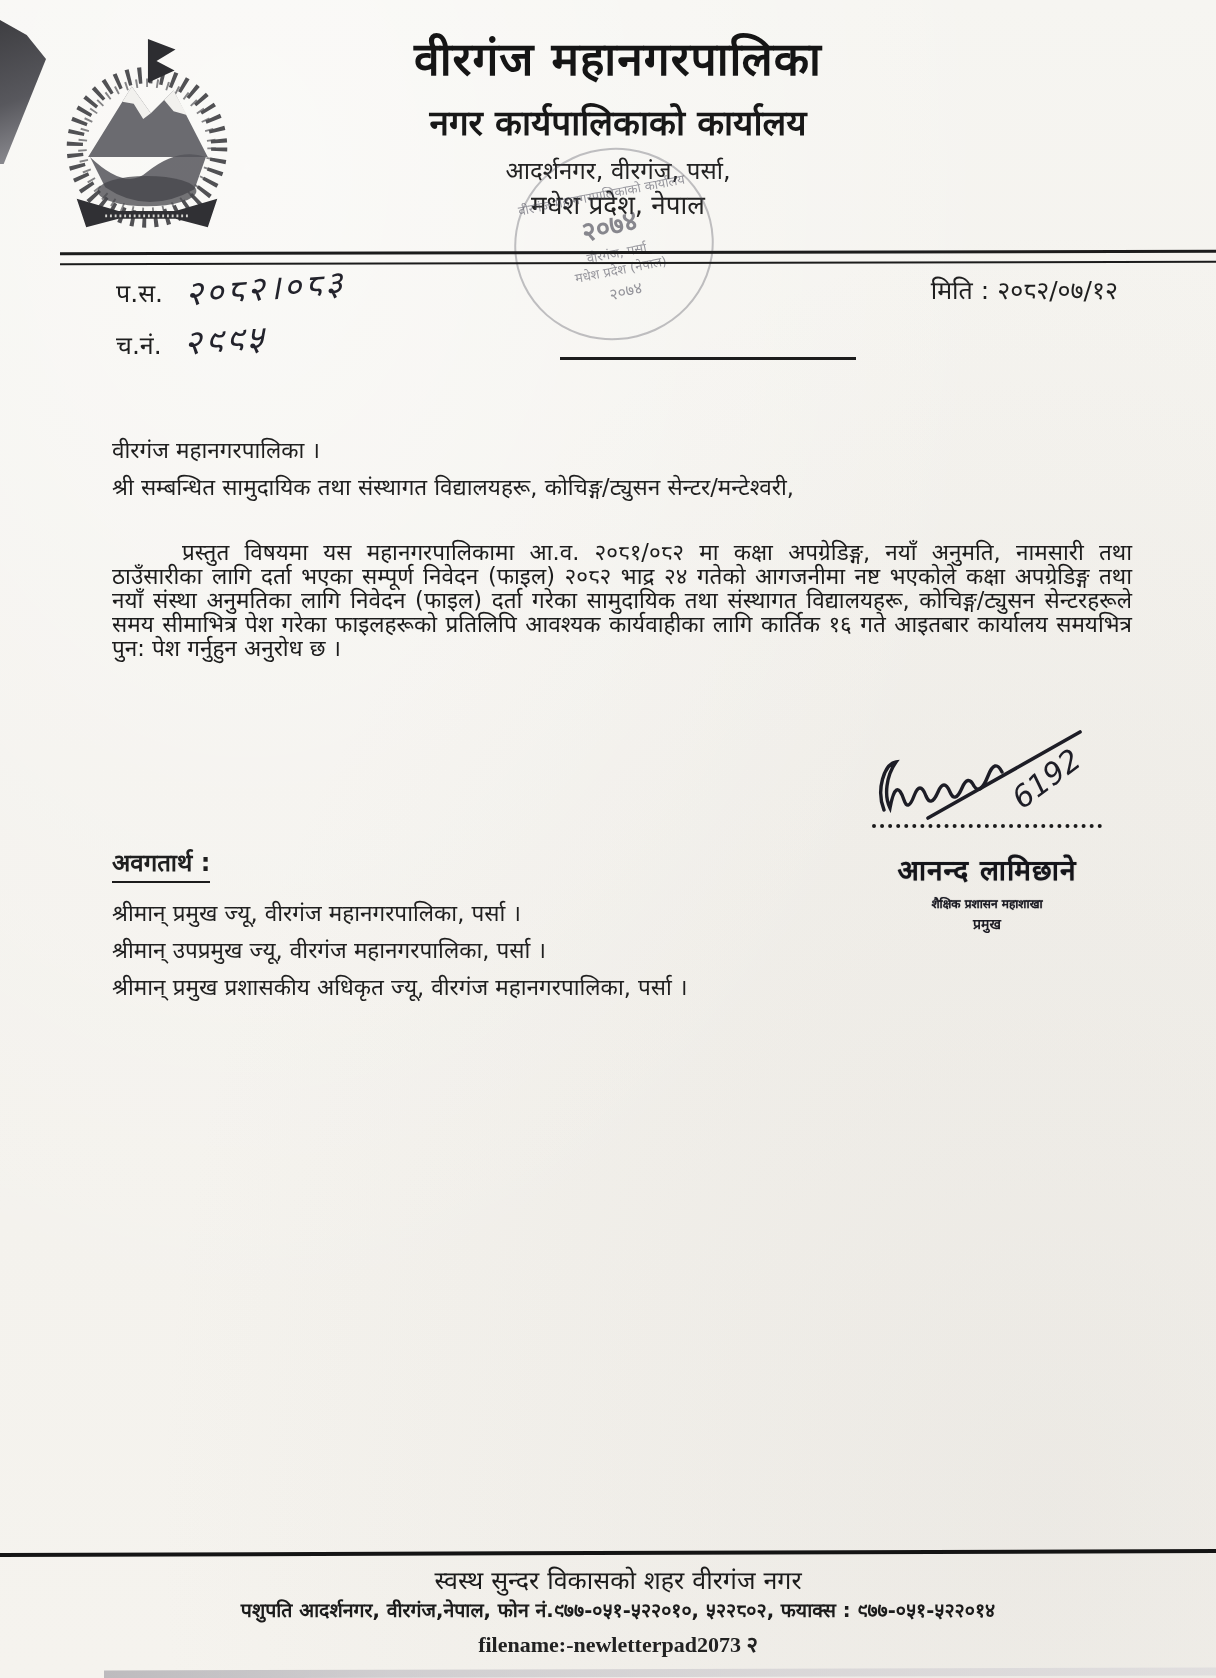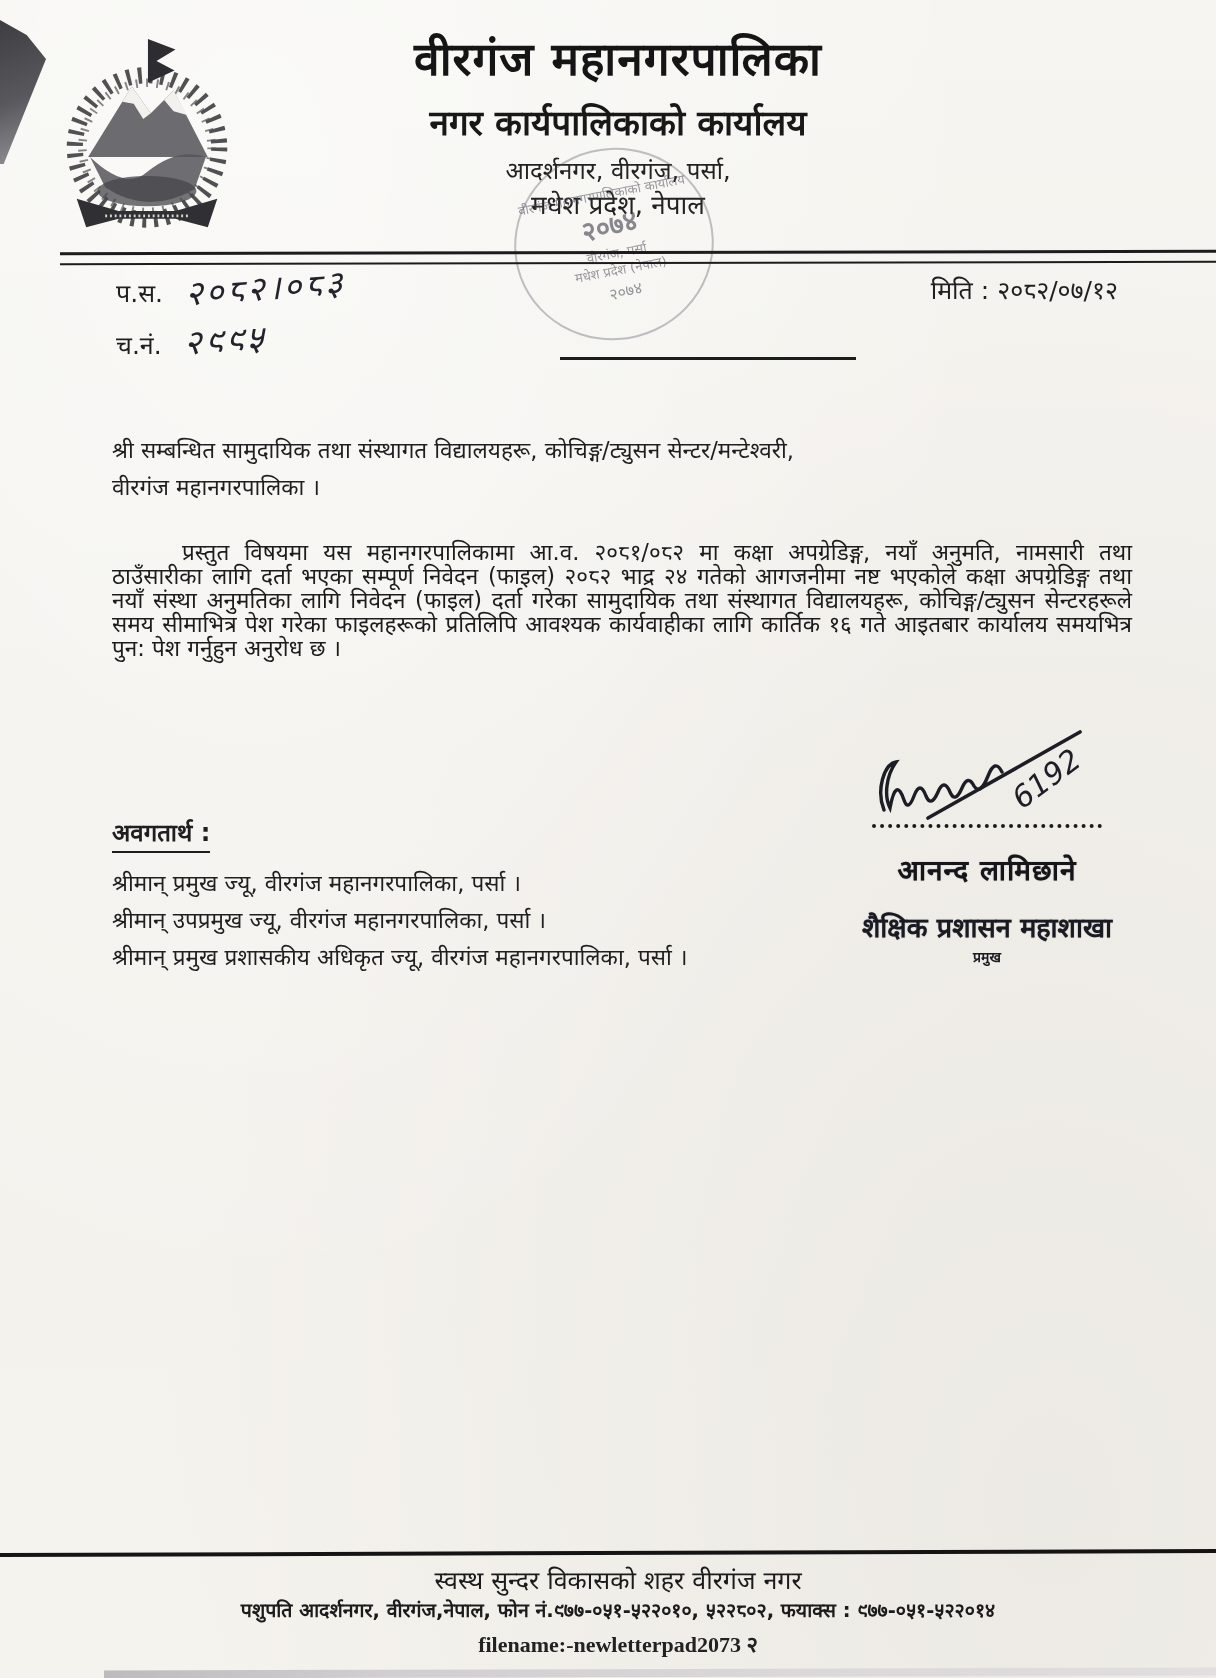--- a/index.html
+++ b/index.html
@@ -74,24 +74,24 @@
   .body-par{
     position:absolute;left:112px;right:104px;top:540px;
     font-size:22.5px;line-height:24px;text-align:justify;text-indent:70px;
     color:#1c1c1c;
   }
   
   .sig-block{position:absolute;left:822px;top:718px;width:330px;text-align:center;}
   .sig-svg{display:block;margin:0 auto;}
   .sig-dots{width:230px;margin:-6px auto 0;border-bottom:4px dotted #1b1b1b;}
   .sig-name{font-size:28px;font-weight:bold;margin-top:22px;color:#15151a;letter-spacing:1px;text-shadow:0 0 1px rgba(20,20,30,.5);}
-  .sig-dept{font-size:27px;font-weight:bold;margin-top:20px;color:#1a1a22;text-shadow:0 0 1px rgba(20,20,30,.45);}
+  .sig-dept{font-size:12px;font-weight:bold;margin-top:7px;color:#1a1a22;text-shadow:0 0 1px rgba(20,20,30,.45);}
   .sig-desig{font-size:14px;font-weight:bold;margin-top:2px;color:#1a1a22;}
   
-  .cc-block{position:absolute;left:112px;top:815px;}
+  .cc-block{position:absolute;left:112px;top:845px;}
   .cc-heading{display:inline-block;font-size:24px;font-weight:bold;border-bottom:2px solid #1c1c1c;padding-bottom:3px;}
   .cc-list{margin-top:12px;font-size:22.5px;line-height:37px;}
   
   .rule-bottom{position:absolute;left:0;right:0;top:1551px;height:4px;background:#141414;transform:rotate(-.18deg);}
   .footer{position:absolute;left:0;right:0;top:1562px;text-align:center;}
   .footer-slogan{font-size:25px;color:#1b1b1b;}
   .footer-contact{font-size:19.5px;font-weight:bold;color:#1b1b1b;}
   .footer-filename{font-family:"Liberation Serif","DejaVu Serif",serif;font-size:22px;font-weight:bold;margin-top:5px;color:#222;}
 </style>
 </head>
@@ -151,22 +151,22 @@
   </div>
 
   <div class="date-line">
     <span>मिति :</span>
     <span>२०८२/०७/१२</span>
   </div>
 
   <div class="subject-topline"></div>
 
   <div class="addressee">
+    <div>वीरगंज महानगरपालिका ।</div>
     <div>श्री सम्बन्धित सामुदायिक तथा संस्थागत विद्यालयहरू, कोचिङ्ग/ट्युसन सेन्टर/मन्टेश्वरी,</div>
-    <div>वीरगंज महानगरपालिका ।</div>
   </div>
 
   <div class="body-par">प्रस्तुत विषयमा यस महानगरपालिकामा आ.व. २०८१/०८२ मा कक्षा अपग्रेडिङ्ग, नयाँ अनुमति, नामसारी तथा ठाउँसारीका लागि दर्ता भएका सम्पूर्ण निवेदन (फाइल) २०८२ भाद्र २४ गतेको आगजनीमा नष्ट भएकोले कक्षा अपग्रेडिङ्ग तथा नयाँ संस्था अनुमतिका लागि निवेदन (फाइल) दर्ता गरेका सामुदायिक तथा संस्थागत विद्यालयहरू, कोचिङ्ग/ट्युसन सेन्टरहरूले समय सीमाभित्र पेश गरेका फाइलहरूको प्रतिलिपि आवश्यक कार्यवाहीका लागि कार्तिक १६ गते आइतबार कार्यालय समयभित्र पुन: पेश गर्नुहुन अनुरोध छ ।</div>
 
   <div class="sig-block">
     <svg class="sig-svg" width="250" height="112" viewBox="0 0 250 112">
       <path d="M22,92 C14,72 22,46 34,44 C24,58 22,78 28,90 Q34,58 42,82 Q46,94 52,78 Q58,62 64,78 Q69,90 76,74 Q82,60 88,74 Q93,86 100,70 Q106,56 112,68 Q118,78 126,58 Q133,40 140,54" fill="none" stroke="#1d1d26" stroke-width="3.4" stroke-linecap="round"></path>
       <path d="M66,100 L218,14" fill="none" stroke="#1d1d26" stroke-width="3.6" stroke-linecap="round"></path>
       <text x="160" y="92" transform="rotate(-37 160 92)" font-size="30" font-style="italic" fill="#1d1d26">6192</text>
     </svg>

